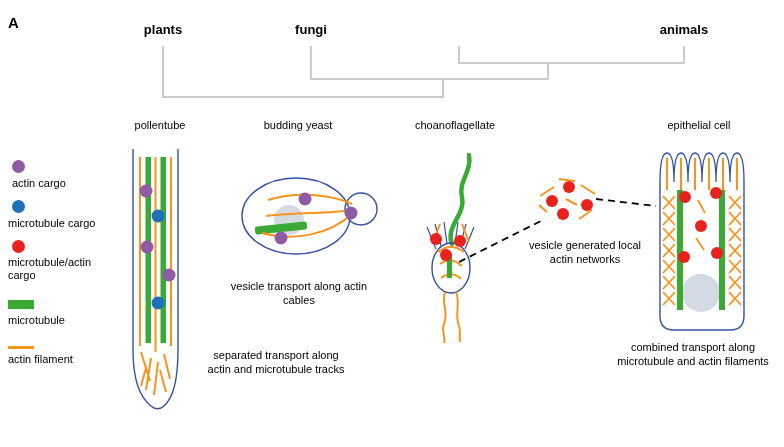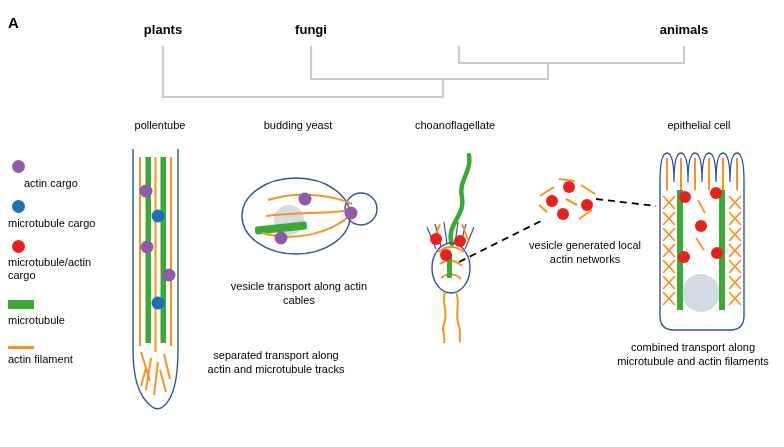--- a/index.html
+++ b/index.html
@@ -135,21 +135,21 @@
   <div class="cell-label" style="left:403px;top:119px;width:104px;">choanoflagellate</div>
   <div class="cell-label" style="left:649px;top:119px;width:100px;">epithelial cell</div>
 
   <div class="caption" style="left:201px;top:349px;width:150px;">separated transport along actin and microtubule tracks</div>
   <div class="caption" style="left:224px;top:280px;width:150px;">vesicle transport along actin cables</div>
   <div class="caption" style="left:607px;top:341px;width:172px;">combined transport along microtubule and actin filaments</div>
   <div class="caption" style="left:528px;top:239px;width:114px;">vesicle generated local actin networks</div>
 
   <div>
     <div class="legend-swatch dot dot-purple" style="left:12px;top:160px;"></div>
-    <div class="legend-label" style="left:24px;top:177px;">actin cargo</div>
+    <div class="legend-label" style="left:12px;top:177px;">actin cargo</div>
 
     <div class="legend-swatch dot dot-blue" style="left:12px;top:200px;"></div>
     <div class="legend-label" style="left:8px;top:217px;">microtubule cargo</div>
 
     <div class="legend-swatch dot dot-red" style="left:12px;top:240px;"></div>
     <div class="legend-label wrap" style="left:8px;top:256px;">microtubule/actin cargo</div>
 
     <div class="legend-swatch bar-green" style="left:8px;top:300px;"></div>
     <div class="legend-label" style="left:8px;top:314px;">microtubule</div>
 

